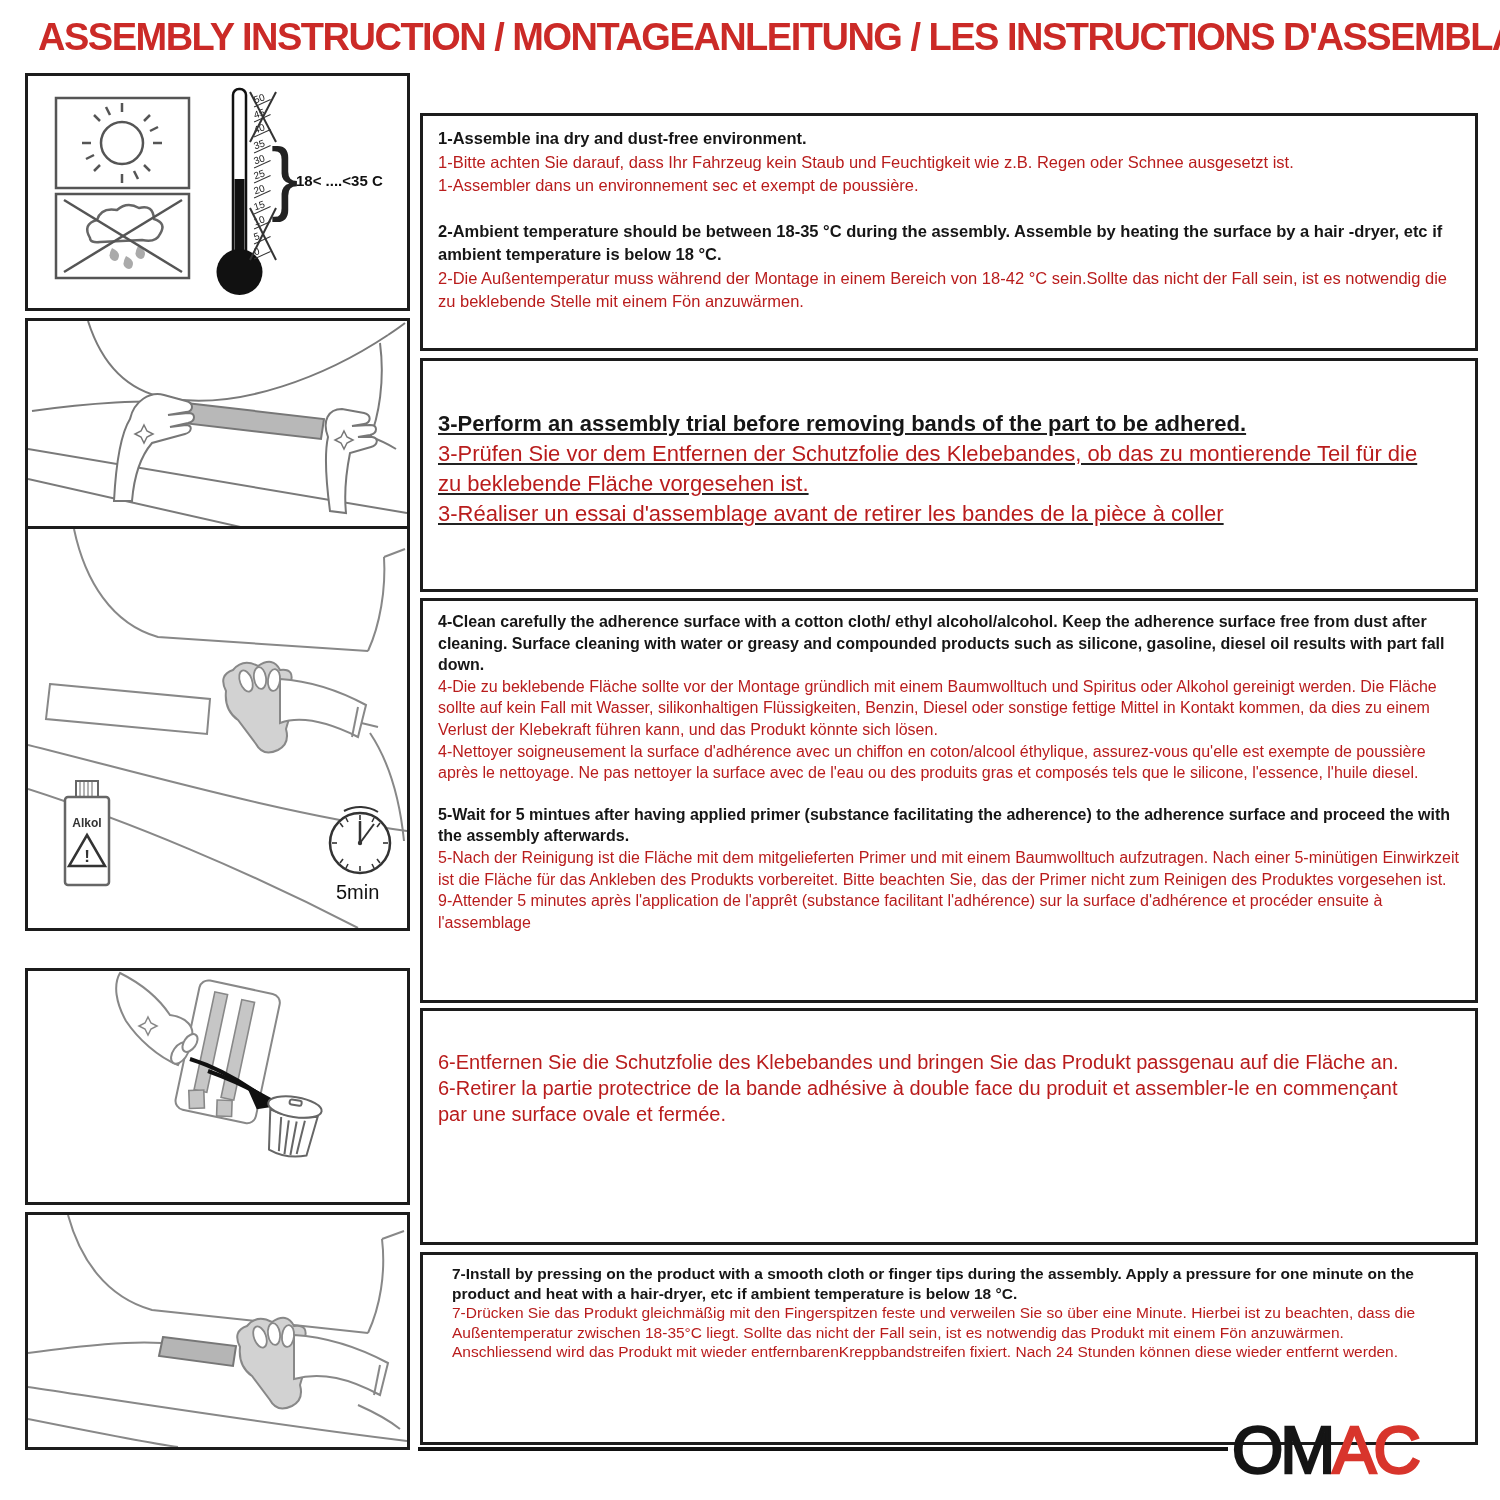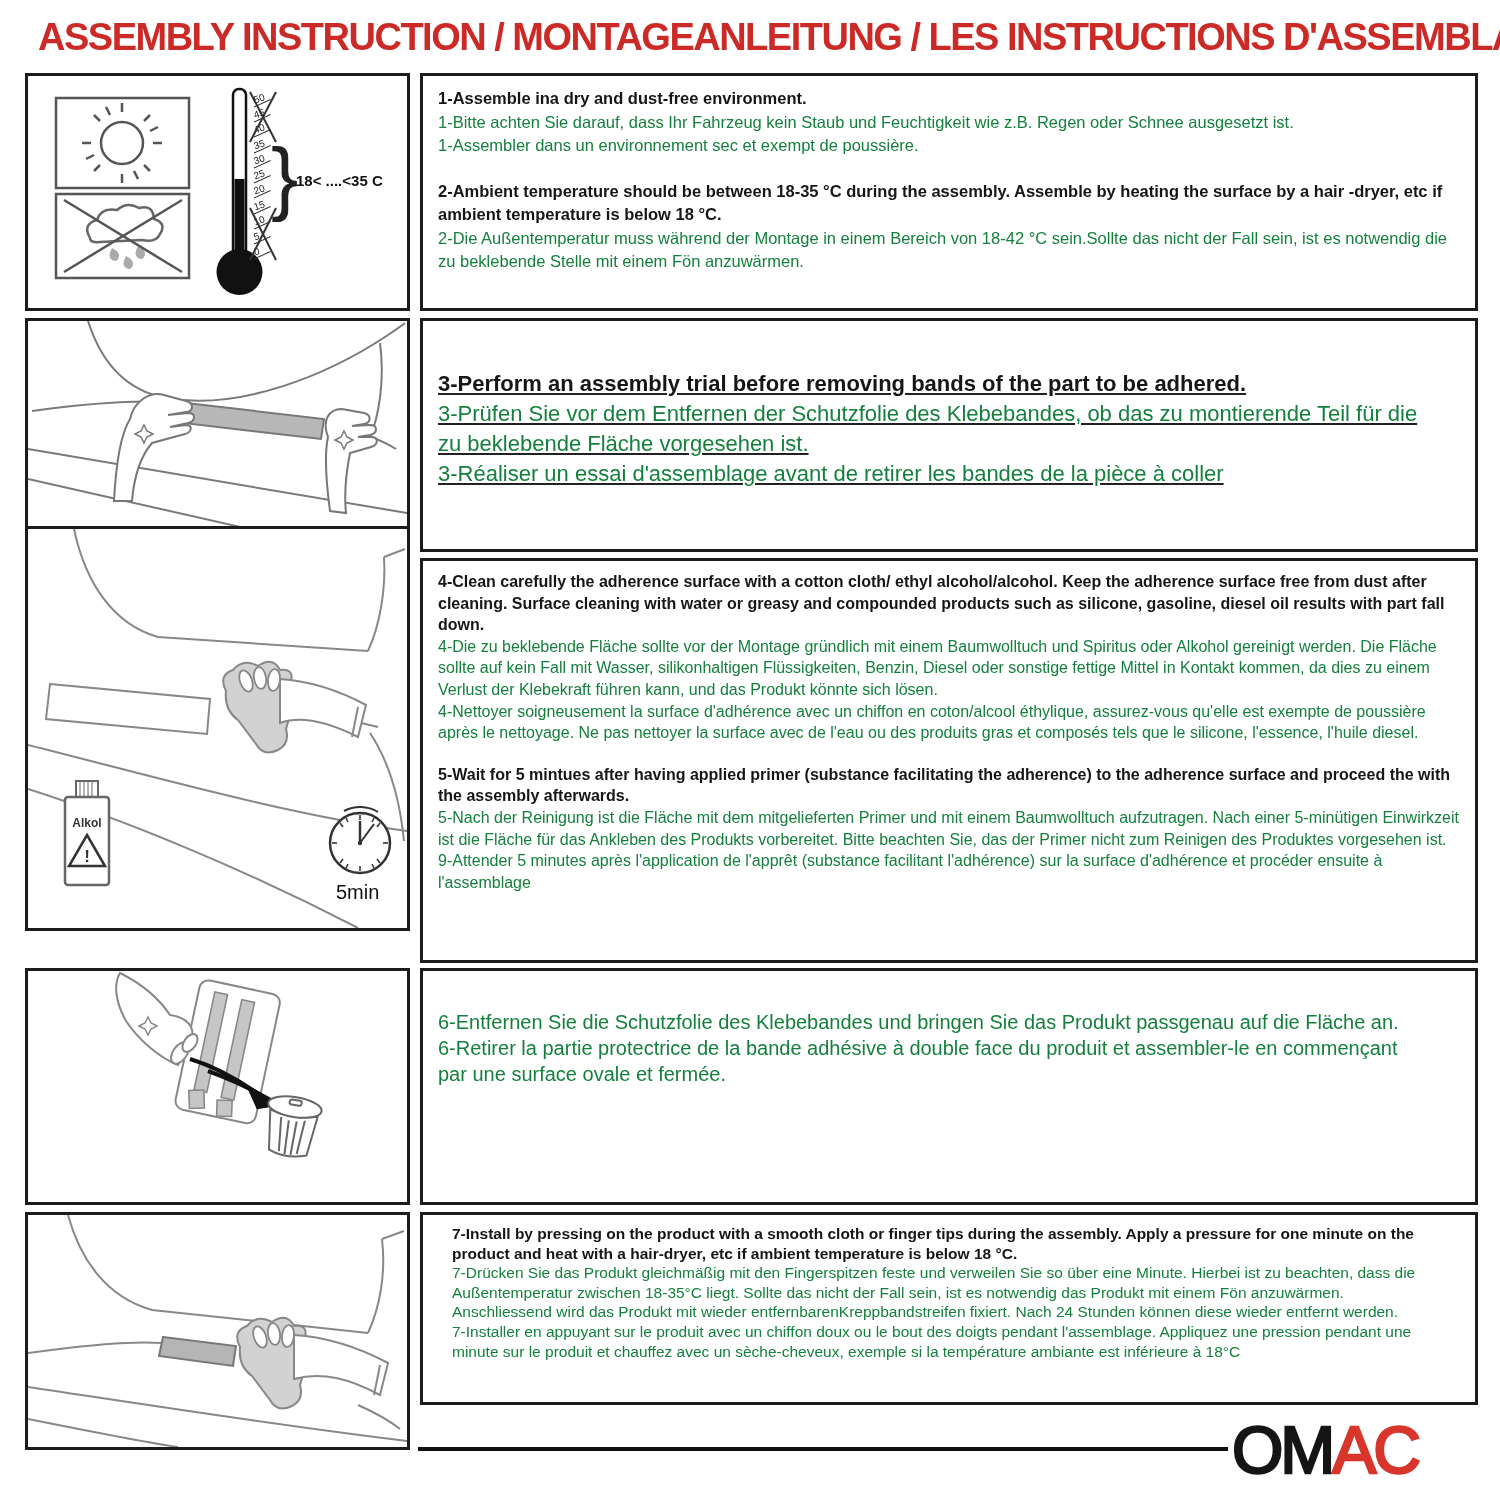--- a/index.html
+++ b/index.html
@@ -3,22 +3,22 @@
 <meta charset="utf-8">
 <style>
   html,body{margin:0;padding:0;background:#ffffff;}
   #page{position:relative;width:1500px;height:1500px;background:#ffffff;overflow:hidden;
         font-family:"Liberation Sans",sans-serif;color:#222;}
   .abs{position:absolute;}
   #title{left:38px;top:16px;width:1430px;font-size:38px;font-weight:bold;
          letter-spacing:-1.5px;color:#cb2a27;white-space:nowrap;}
   .box{position:absolute;border:3px solid #1c1c1c;background:#fff;box-sizing:border-box;}
   .img-box{left:25px;width:385px;}
-  .txt-box{left:420px;width:1058px;}
-  .para{margin:0;color:#15803d;}
+  .txt-box{left:420px;width:1058px;margin-top:40px;}
+  .para{margin:0;color:#b91c1c;}
   .b{font-weight:bold;color:#161616;}
   .gap{margin-top:22px;}
   
   .t1{padding:11px 15px;font-size:16.5px;line-height:23.5px;}
   .t2{padding:48px 15px 0 15px;font-size:22px;line-height:30px;}
   .t2 .para{max-width:980px;}
   .t3{padding:10px 15px;font-size:16px;line-height:21.6px;}
   .t3 .gap{margin-top:20px;}
   .t4{padding:38px 15px 0 15px;font-size:20px;line-height:26px;}
   .t4 .para{max-width:990px;}
@@ -281,21 +281,20 @@
         <ellipse cx="232" cy="122" rx="6" ry="11" transform="rotate(-20 232 122)" fill="#fff" stroke="#888" stroke-width="1.8"></ellipse>
         <ellipse cx="246" cy="119" rx="6" ry="11" transform="rotate(-8 246 119)" fill="#fff" stroke="#888" stroke-width="1.8"></ellipse>
         <ellipse cx="260" cy="121" rx="6" ry="11" transform="rotate(6 260 121)" fill="#fff" stroke="#888" stroke-width="1.8"></ellipse>
         <line x1="352" y1="150" x2="346" y2="180" stroke="#888" stroke-width="2"></line>
       </g>
     </svg>
   </div>
   <div class="box txt-box t5" style="top:1212px;height:193px;">
     <p class="para b">7-Install by pressing on the product with a smooth cloth or finger tips during the assembly. Apply a pressure for one minute on the product and heat with a hair-dryer, etc if ambient temperature is below 18 °C.</p>
     <p class="para">7-Drücken Sie das Produkt gleichmäßig mit den Fingerspitzen feste und verweilen Sie so über eine Minute. Hierbei ist zu beachten, dass die Außentemperatur zwischen 18-35°C liegt. Sollte das nicht der Fall sein, ist es notwendig das Produkt mit einem Fön anzuwärmen. Anschliessend wird das Produkt mit wieder entfernbarenKreppbandstreifen fixiert. Nach 24 Stunden können diese wieder entfernt werden.</p>
-    <p class="para">7-Installer en appuyant sur le produit avec un chiffon doux ou le bout des doigts pendant l'assemblage. Appliquez une pression pendant une minute sur le produit et chauffez avec un sèche-cheveux, exemple si la température ambiante est inférieure à 18°C</p>
   </div>
 
   <div id="divider" class="abs"></div>
 
   <div id="logo" class="abs">
     <span class="lk">OM</span><span class="lr">AC</span>
   </div>
 
 </div>
 

